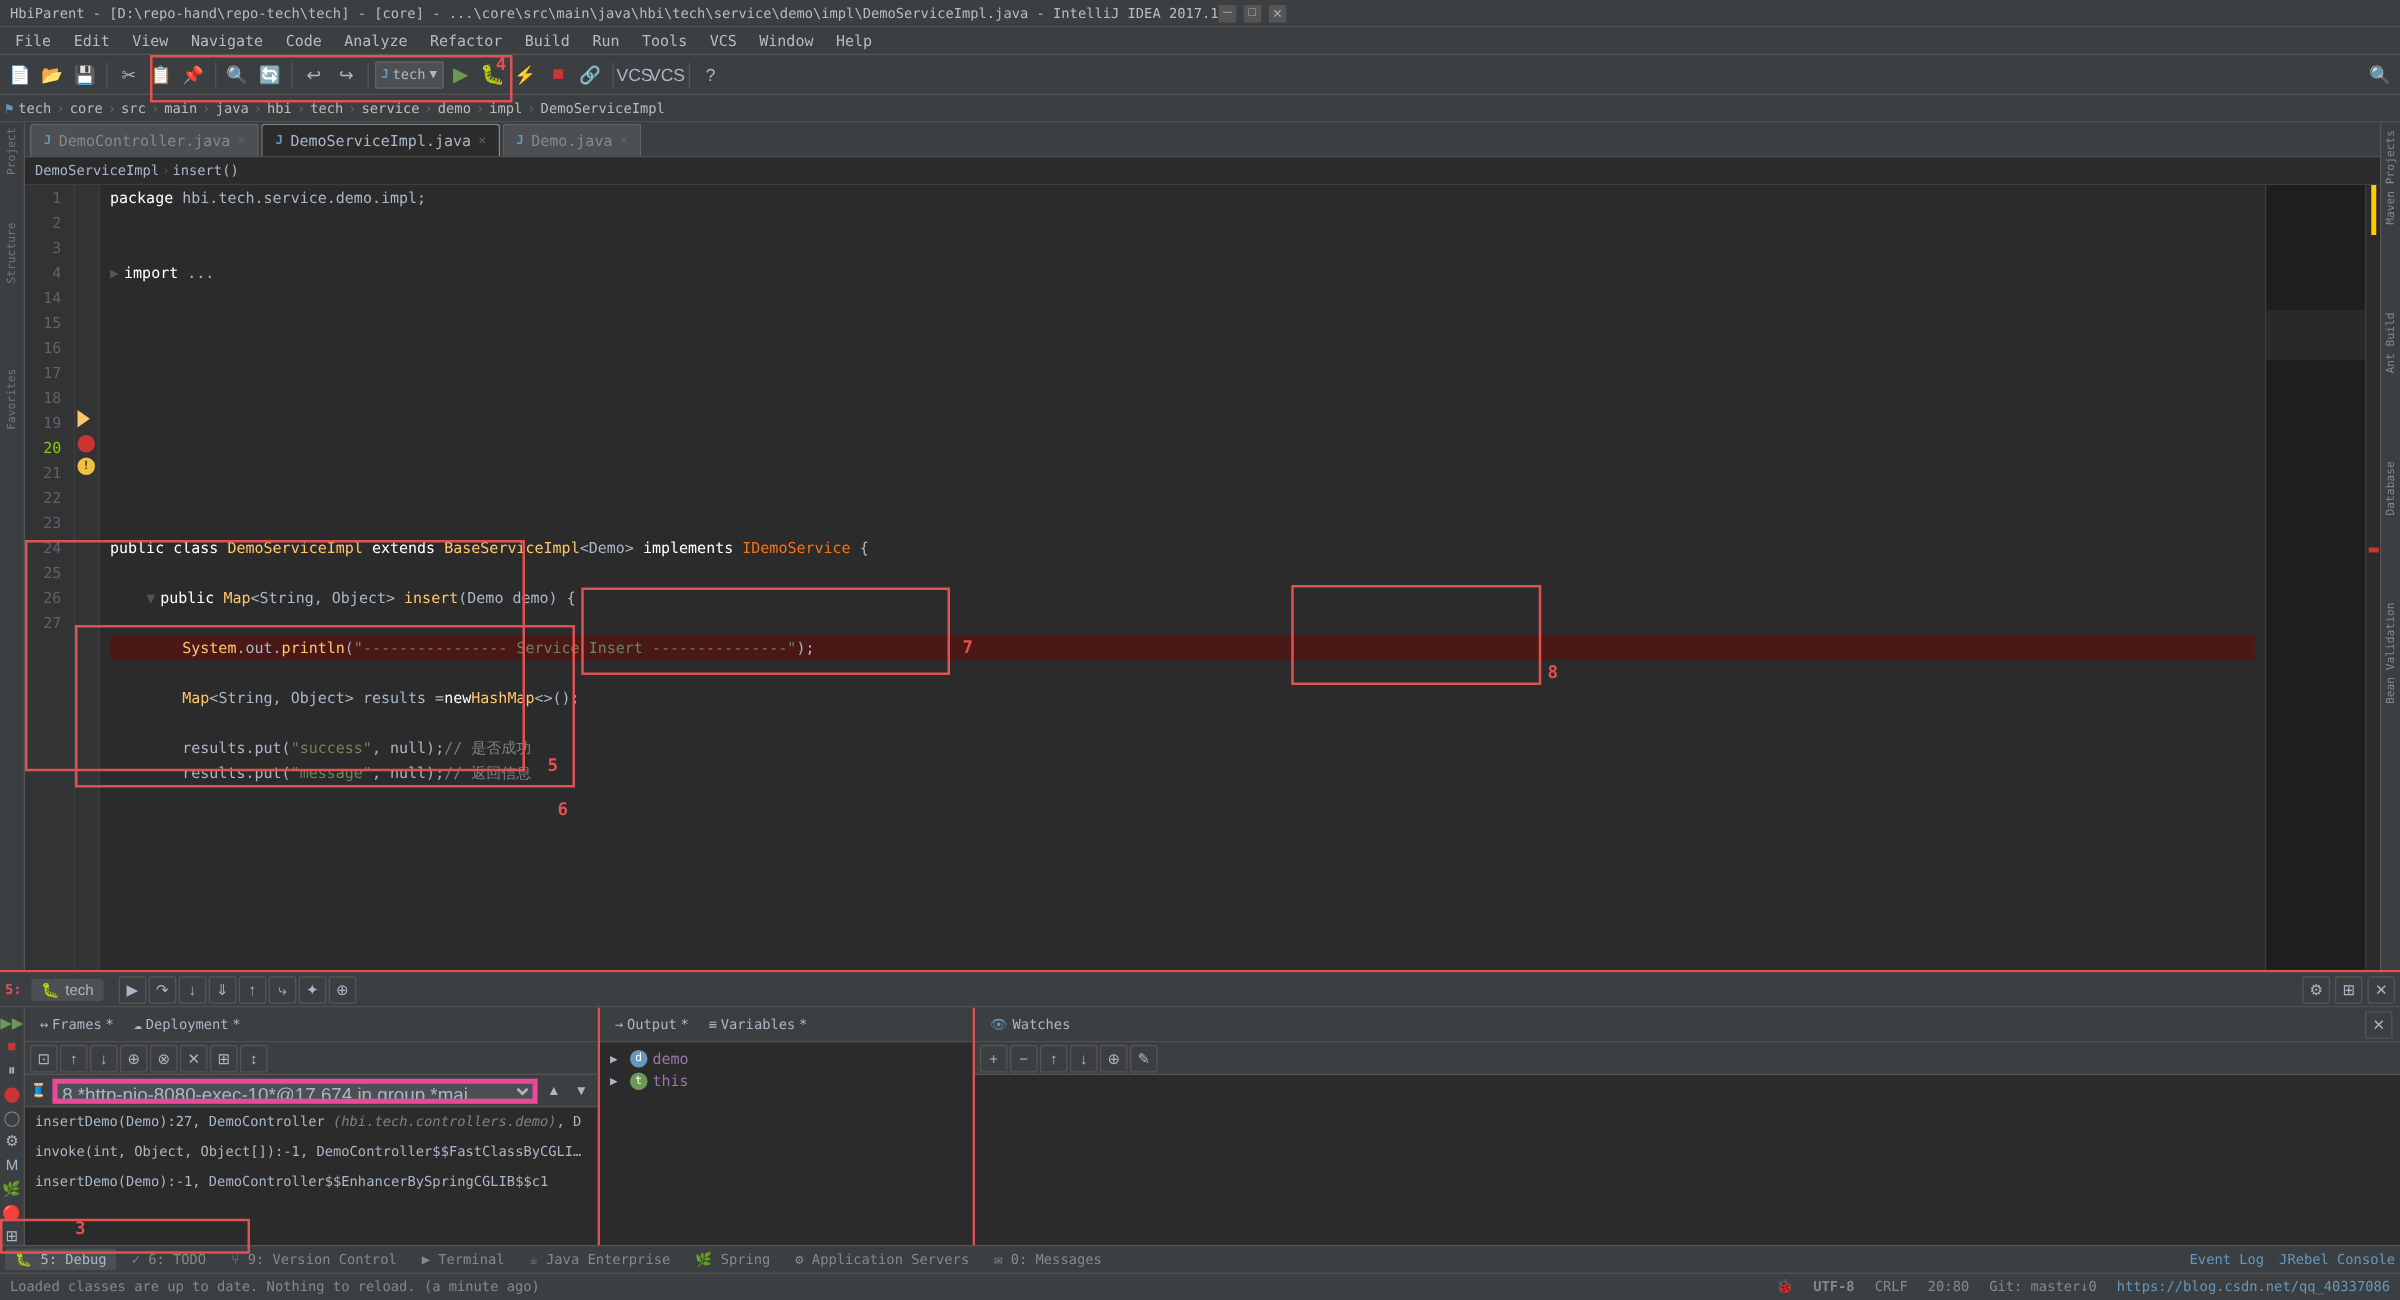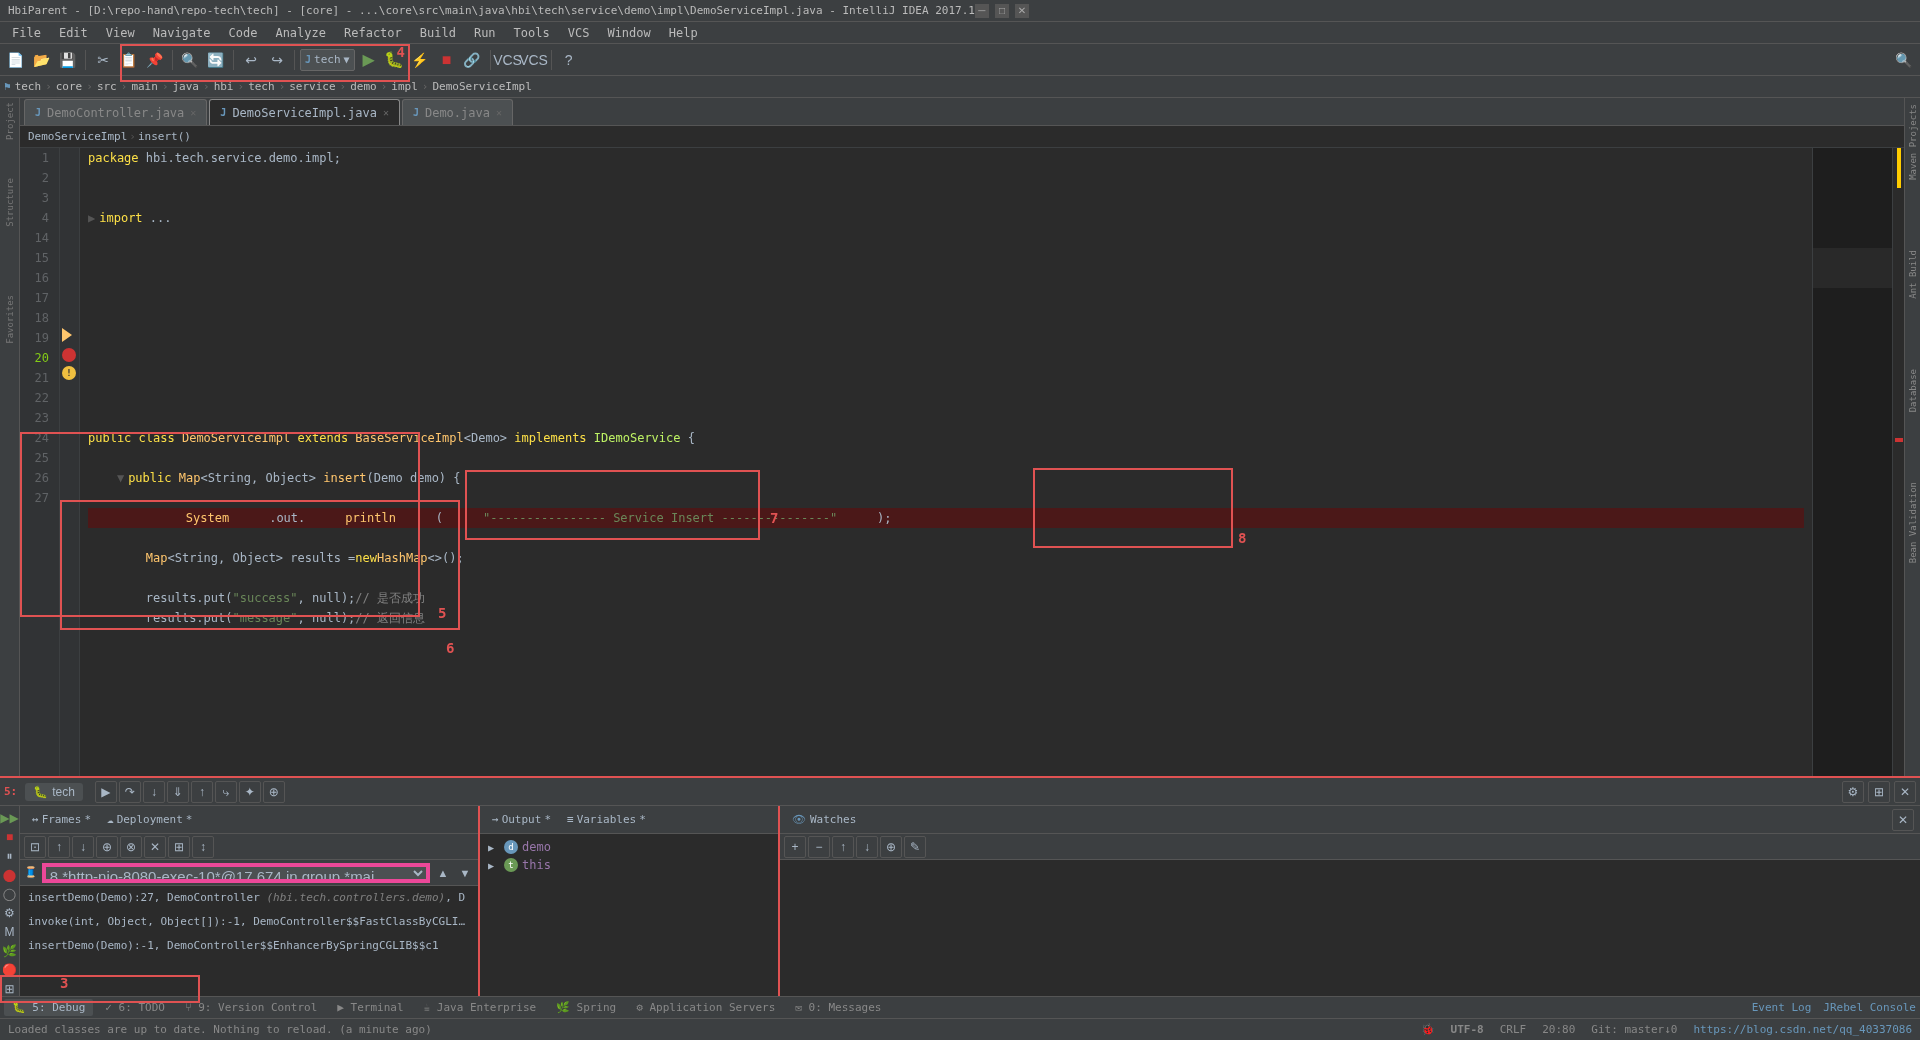--- a/index.html
+++ b/index.html
@@ -224,21 +224,21 @@
       line-height: 20px;
       background: #2b2b2b;
     }
     .code-line {
       height: 20px;
       display: flex;
       align-items: center;
       white-space: nowrap;
       position: relative;
     }
-    .kw { color: #fde047; }
+    .kw { color: #ffffff; }
     .str { color: #6a8759; }
     .comment { color: #808080; }
     .annot { color: #bbb529; }
     .plain { color: #a9b7c6; }
 
     
     #far-right {
       width: 14px;
       background: #3c3f41;
       border-left: 1px solid #555;
@@ -619,21 +619,21 @@
       line-height: 20px;
       text-align: right;
       padding-right: 6px;
       font-size: 12px;
       color: #606366;
     }
     .lnum-line.active {
       color: #84cc16;
     }
 
-    .code-line-20 { background: #4b1818 !important; gap: 40px; }
+    .code-line-20 { background: #4b1818 !important; }
   </style>
 </head>
 <body>
 
 <div id="app">
 
   <div id="title-bar">
     <span>HbiParent - [D:\repo-hand\repo-tech\tech] - [core] - ...\core\src\main\java\hbi\tech\service\demo\impl\DemoServiceImpl.java - IntelliJ IDEA 2017.1</span>
     <div class="window-controls">
       <button class="win-btn">─</button>
@@ -794,21 +794,21 @@
           <div class="code-line">&nbsp;</div>
           <div class="code-line">&nbsp;</div>
           <div class="code-line">&nbsp;</div>
           <div class="code-line">&nbsp;</div>
           <div class="code-line">&nbsp;</div>
           <div class="code-line">&nbsp;</div>
           <div class="code-line">&nbsp;</div>
           <div class="code-line">&nbsp;</div>
           <div class="code-line">&nbsp;</div>
           <div class="code-line">
-            <span class="kw">public class</span>&nbsp;<span style="color:#ffc66d;">DemoServiceImpl</span>&nbsp;<span class="kw">extends</span>&nbsp;<span style="color:#ffc66d;">BaseServiceImpl</span><span class="plain">&lt;Demo&gt;</span>&nbsp;<span class="kw">implements</span>&nbsp;<span style="color:#bef264;">IDemoService</span>&nbsp;<span class="plain">{</span>
+            <span class="kw">public class</span>&nbsp;<span style="color:#ffc66d;">DemoServiceImpl</span>&nbsp;<span class="kw">extends</span>&nbsp;<span style="color:#ffc66d;">BaseServiceImpl</span><span class="plain">&lt;Demo&gt;</span>&nbsp;<span class="kw">implements</span>&nbsp;<span style="color:#f97316;">IDemoService</span>&nbsp;<span class="plain">{</span>
           </div>
           <div class="code-line">&nbsp;</div>
           <div class="code-line">
             <span class="plain">&nbsp;&nbsp;&nbsp;&nbsp;</span>
             <span style="color:#555;margin-right:4px;">▼</span>
             <span class="kw">public</span>&nbsp;<span style="color:#ffc66d;">Map</span><span class="plain">&lt;String, Object&gt;</span>&nbsp;<span style="color:#ffc66d;">insert</span><span class="plain">(Demo demo) {</span>
           </div>
           <div class="code-line">&nbsp;</div>
           <div class="code-line code-line-20" style="background:#4b1818;">
             <span class="plain">&nbsp;&nbsp;&nbsp;&nbsp;&nbsp;&nbsp;&nbsp;&nbsp;</span>

